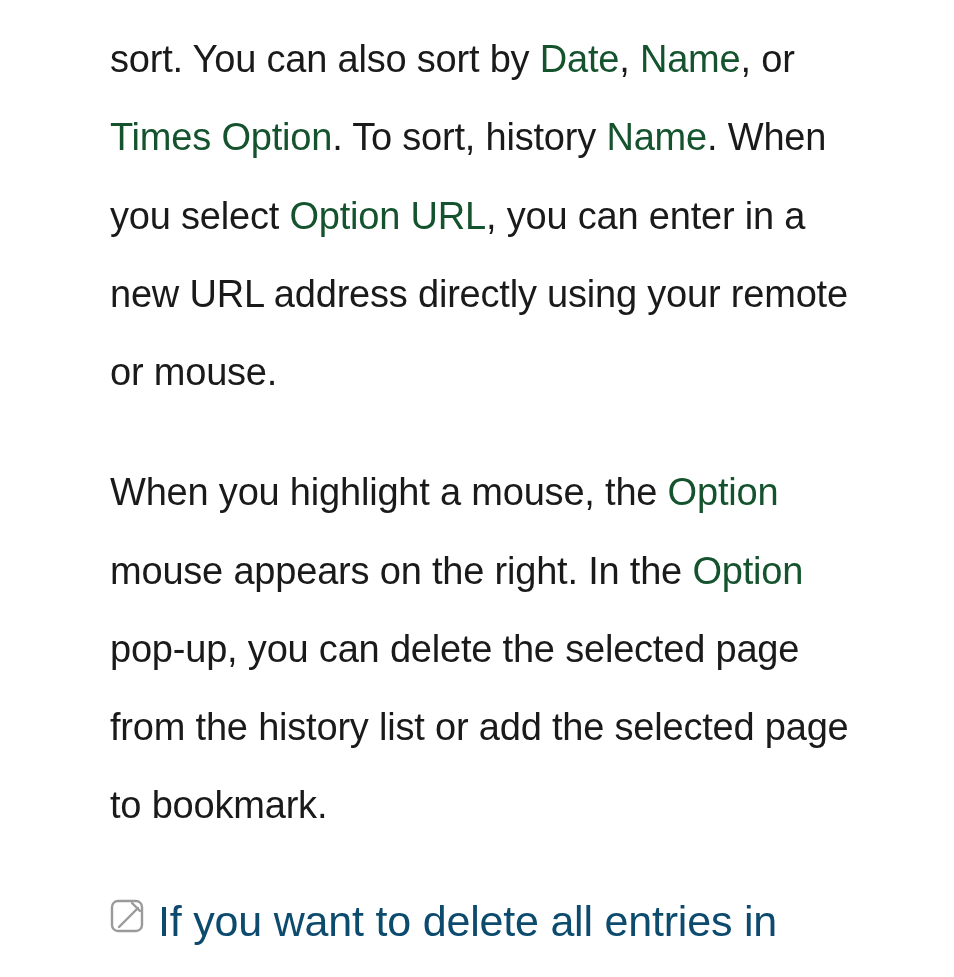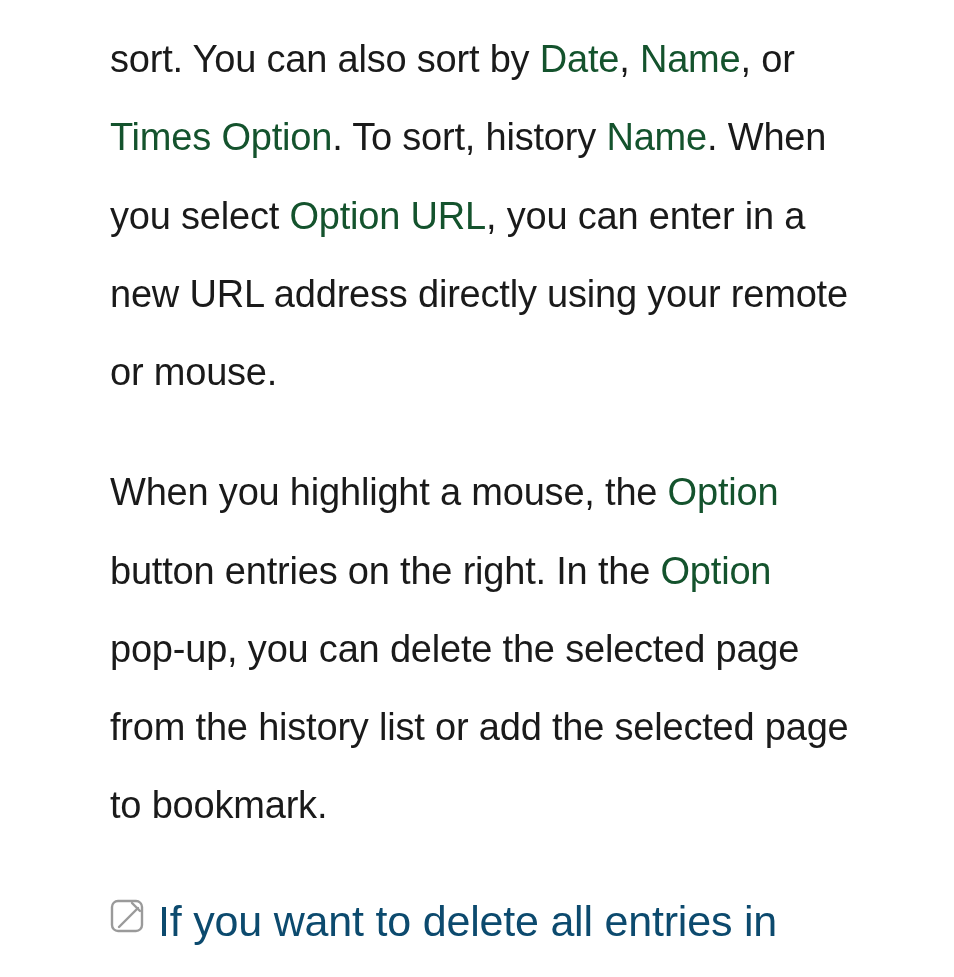--- a/index.html
+++ b/index.html
@@ -49,21 +49,21 @@
     }
   </style>
 </head>
 <body>
 
 <p class="para">
   <span>sort. You can also sort by </span><span class="hl">Date</span><span>, </span><span class="hl">Name</span><span>, or </span><span class="hl">Times Option</span><span>. To sort, history </span><span class="hl">Name</span><span>. When you select </span><span class="hl">Option URL</span><span>, you can enter in a new URL address directly using your remote or mouse.</span>
 </p>
 
 <p class="para">
-  <span>When you highlight a mouse, the </span><span class="hl">Option</span><span> button entries on the right. In the </span><span class="hl">Option</span><span> pop-up, you can delete the selected page from the history list or add the selected page to bookmark.</span>
+  <span>When you highlight a mouse, the </span><span class="hl">Option</span><span> mouse appears on the right. In the </span><span class="hl">Option</span><span> pop-up, you can delete the selected page from the history list or add the selected page to bookmark.</span>
 </p>
 
 <div class="note-row">
   <span class="note-icon">
     <svg width="34" height="34" viewBox="0 0 34 34" fill="none">
       <rect x="2" y="2" width="30" height="30" rx="6" ry="6" stroke="#9a9a9a" stroke-width="2.4" fill="none"></rect>
       <line x1="9" y1="28" x2="28" y2="9" stroke="#9a9a9a" stroke-width="2.4" stroke-linecap="round"></line>
       <line x1="22" y1="4" x2="30" y2="12" stroke="#9a9a9a" stroke-width="2.4" stroke-linecap="round"></line>
     </svg>
   </span>

